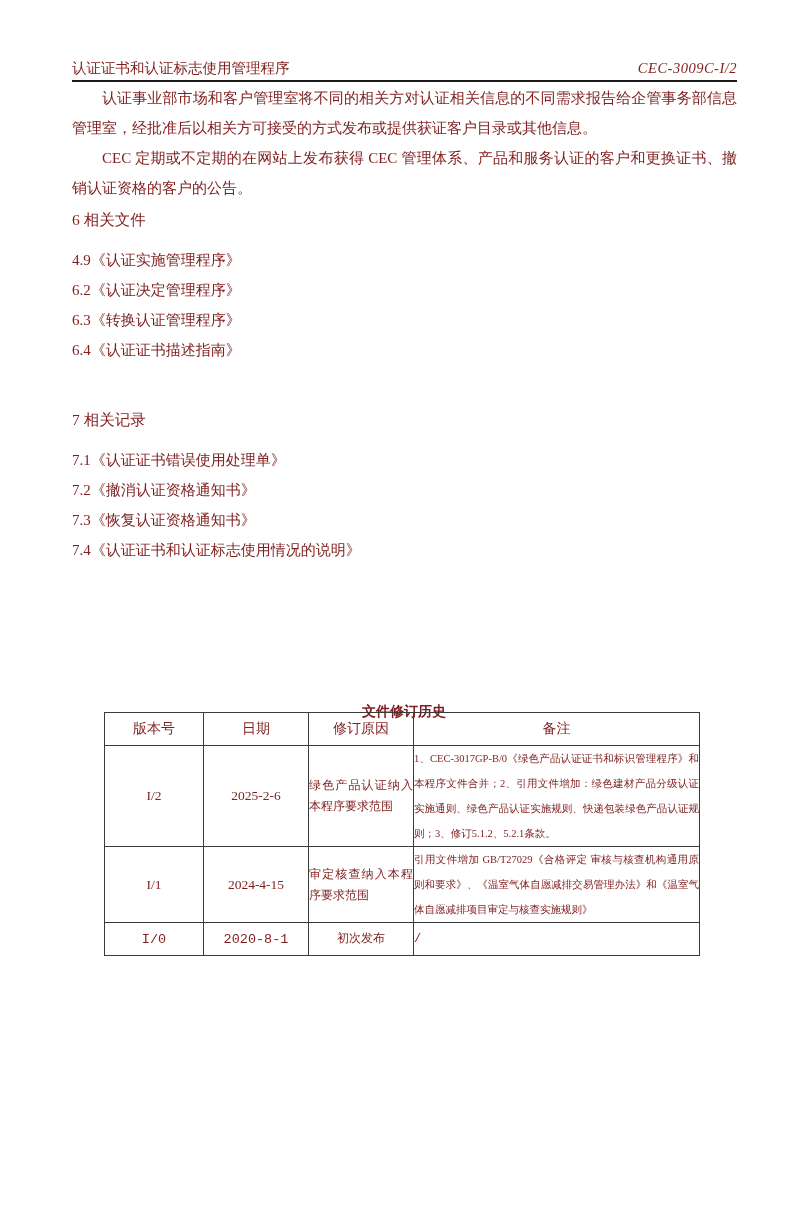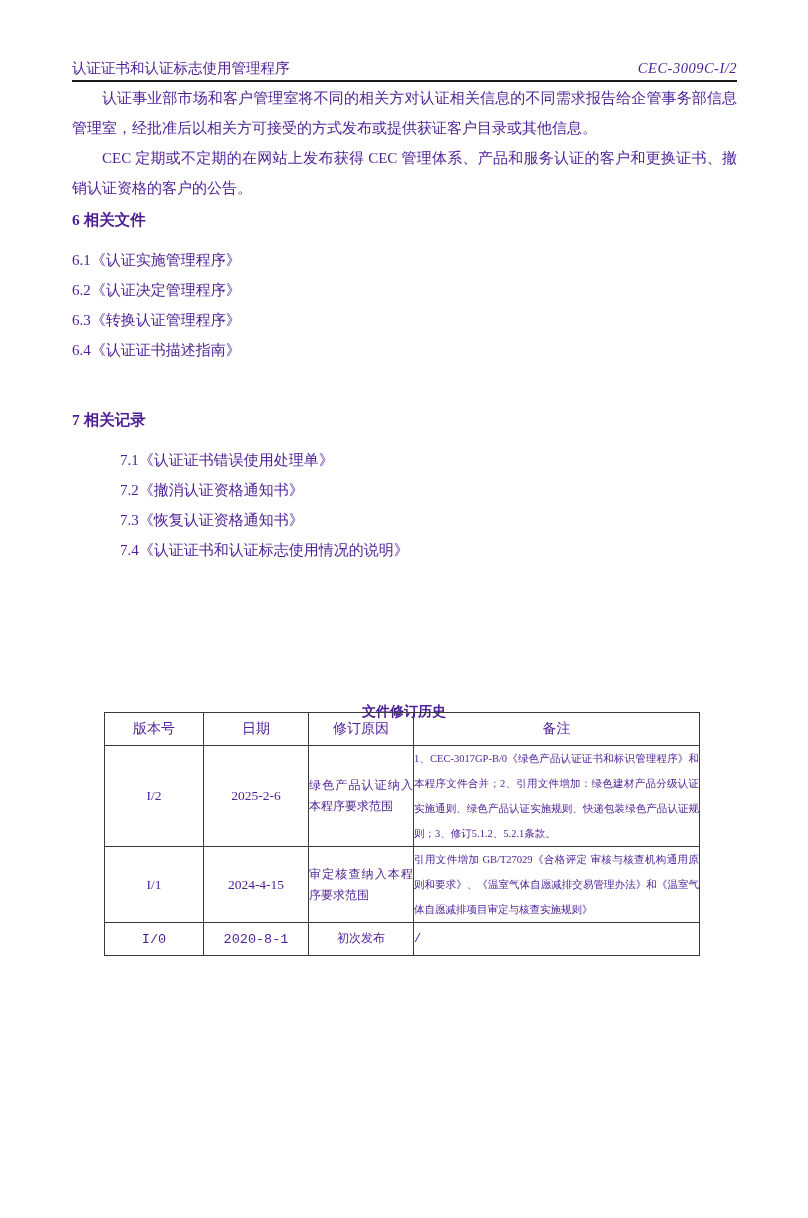--- a/index.html
+++ b/index.html
@@ -1,51 +1,51 @@
 <!DOCTYPE html>
 <html><head>
 <meta charset="utf-8">
 <style>
   html,body{margin:0;padding:0;background:#fff;}
   .page{
     position:relative;
     width:808px;height:1218px;
     background:#ffffff;
     font-family:"Liberation Serif","DejaVu Serif",serif;
-    color:#4c1d95;
+    color:#7f1d1d;
     overflow:hidden;
   }
   
   .doc-header{
     position:absolute;left:72px;top:54px;width:665px;height:24px;
     border-bottom:2px solid #1a1a1a;
     display:flex;justify-content:space-between;align-items:flex-end;
     font-size:14.5px;line-height:20px;padding-bottom:2px;box-sizing:content-box;
   }
   .doc-header .doc-no{letter-spacing:0.5px;font-style:italic;}
   
   .body-text{
     position:absolute;left:72px;top:83px;width:665px;
     font-size:15px;line-height:30px;text-align:justify;
   }
   .body-text p{margin:0;text-indent:2em;}
   
   .sec-heading{
     position:absolute;left:72px;width:665px;
-    font-size:15.5px;font-weight:bold;line-height:30px;
+    font-size:15.5px;font-weight:normal;line-height:30px;
   }
   .sec-list{
     position:absolute;left:72px;width:665px;
     font-size:15px;line-height:30px;
   }
   .sec-list .item{height:30px;white-space:nowrap;}
   #sec6-heading{top:205px;}
   #sec6-list{top:245px;}
   #sec7-heading{top:405px;}
-  #sec7-list{top:445px;margin-left:48px;}
+  #sec7-list{top:445px;}
   
   .table-title{
     position:absolute;left:0;top:682px;width:808px;
     text-align:center;font-weight:bold;font-size:14px;line-height:20px;margin-top:20px;
   }
   table.rev{
     position:absolute;left:104px;top:712px;
     width:595px;border-collapse:collapse;table-layout:fixed;
   }
   table.rev th,table.rev td{
@@ -78,21 +78,21 @@
     <span class="doc-no">CEC-3009C-I/2</span>
   </div>
 
   <div class="body-text">
     <p>认证事业部市场和客户管理室将不同的相关方对认证相关信息的不同需求报告给企管事务部信息管理室，经批准后以相关方可接受的方式发布或提供获证客户目录或其他信息。</p>
     <p>CEC 定期或不定期的在网站上发布获得 CEC 管理体系、产品和服务认证的客户和更换证书、撤销认证资格的客户的公告。</p>
   </div>
 
   <div id="sec6-heading" class="sec-heading">6 相关文件</div>
   <div id="sec6-list" class="sec-list">
-    <div class="item">6.1《认证实施管理程序》</div>
+    <div class="item">4.9《认证实施管理程序》</div>
     <div class="item">6.2《认证决定管理程序》</div>
     <div class="item">6.3《转换认证管理程序》</div>
     <div class="item">6.4《认证证书描述指南》</div>
   </div>
 
   <div id="sec7-heading" class="sec-heading">7 相关记录</div>
   <div id="sec7-list" class="sec-list">
     <div class="item">7.1《认证证书错误使用处理单》</div>
     <div class="item">7.2《撤消认证资格通知书》</div>
     <div class="item">7.3《恢复认证资格通知书》</div>

